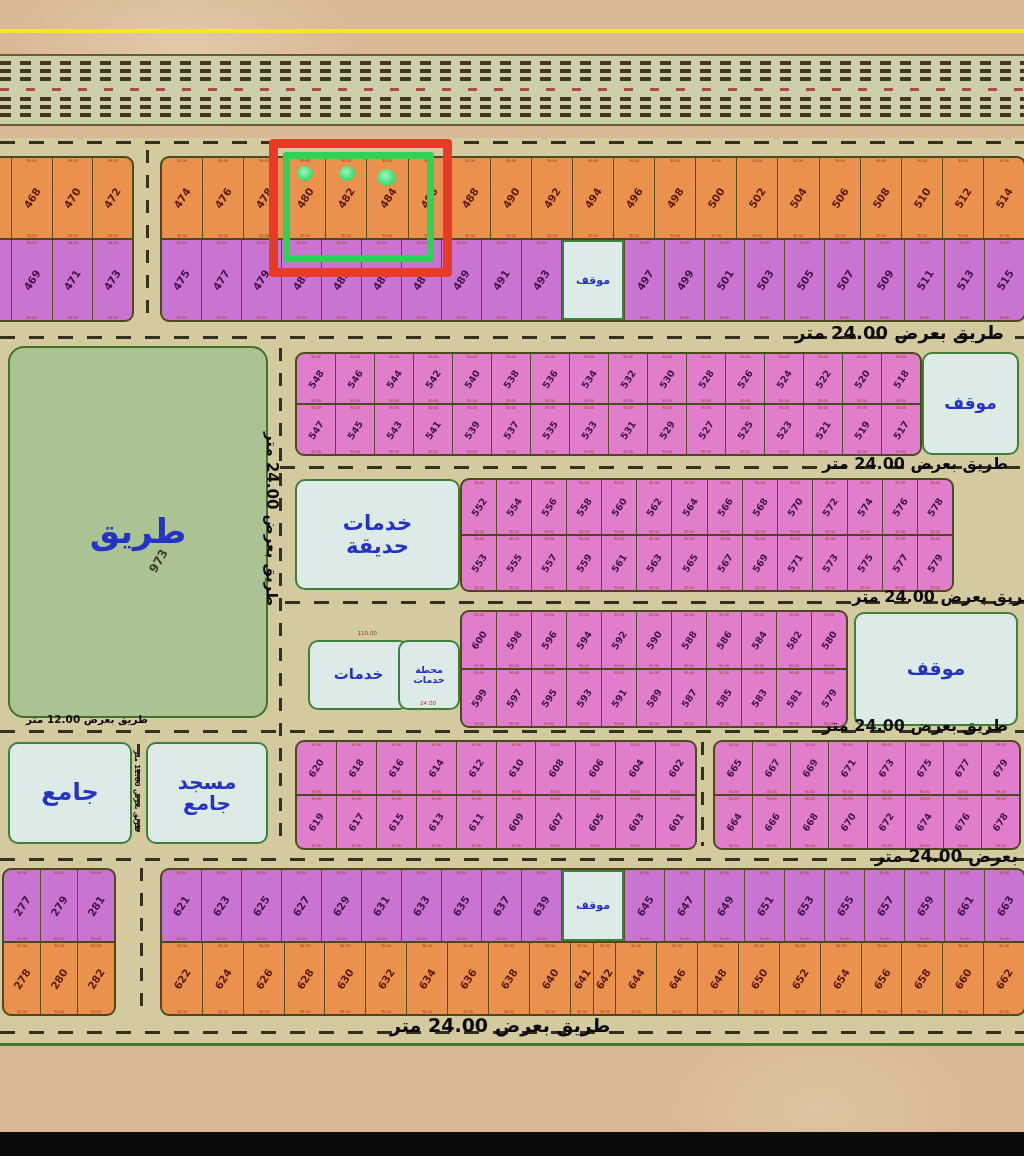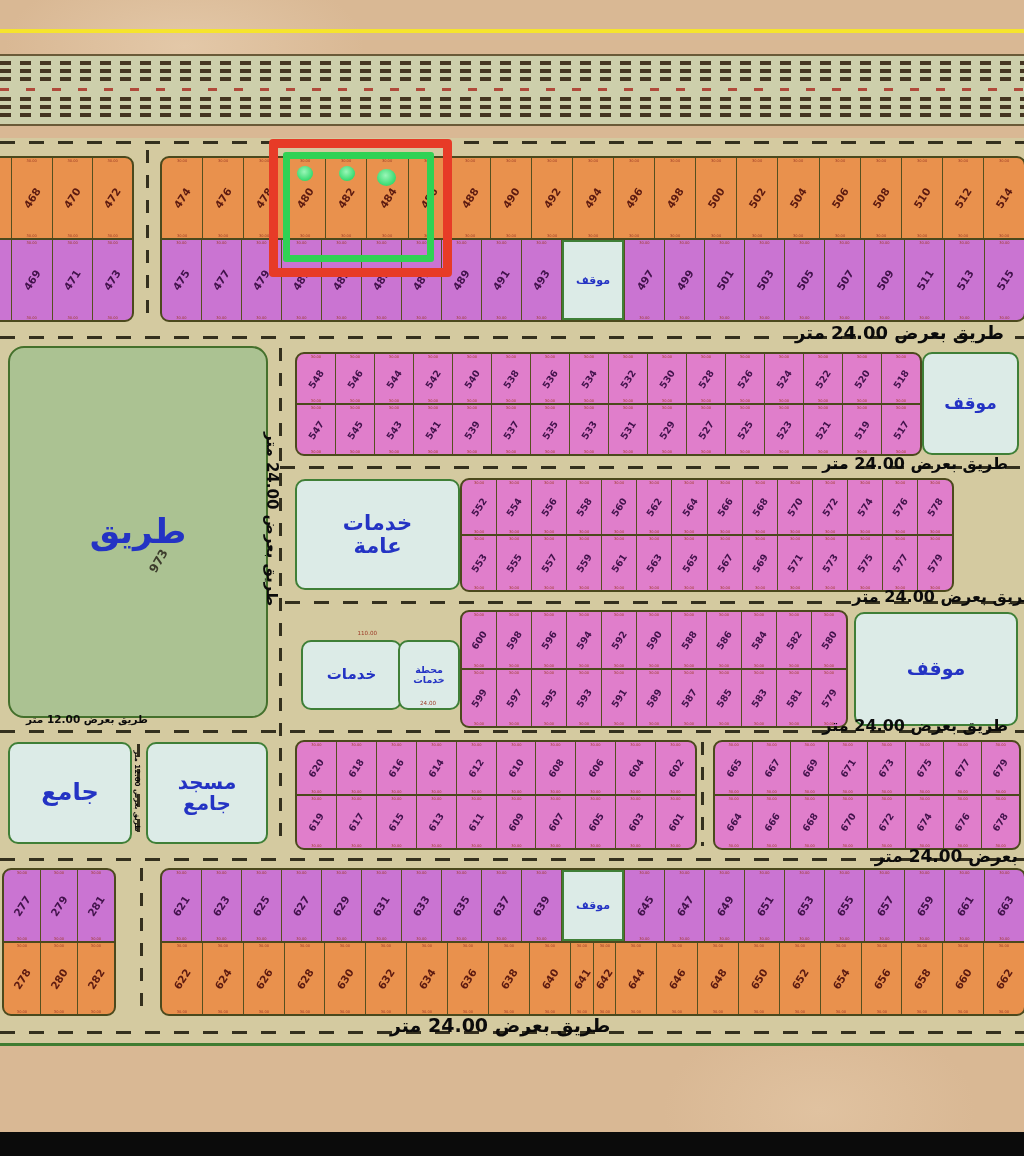--- a/index.html
+++ b/index.html
@@ -1217,27 +1217,27 @@
 </div>
 
 <div class="area park" style="left:8px;top:346px;width:256px;height:368px">
   <span class="albl">طريق</span>
   <span class="park-num">973</span>
 </div>
 <div class="area" style="left:922px;top:352px;width:93px;height:99px">
   <span class="albl" style="font-size:17px">موقف</span>
 </div>
 <div class="area" style="left:295px;top:479px;width:161px;height:107px">
-  <span class="albl" style="font-size:21px;width:76px">خدمات عامة</span>
+  <span class="albl" style="font-size:21px;width:76px">خدمات حديقة</span>
 </div>
 <div class="area" style="left:854px;top:612px;width:160px;height:110px">
   <span class="albl" style="font-size:19px">موقف</span>
 </div>
 <span class="tinydim" style="left:355px;top:629px">110.00</span>
-<div class="area" style="left:301px;top:640px;width:97px;height:66px">
+<div class="area" style="left:308px;top:640px;width:97px;height:66px">
   <span class="albl" style="font-size:15px">خدمات</span>
 </div>
 <div class="area" style="left:398px;top:640px;width:58px;height:66px">
   <span class="albl" style="font-size:9.5px;width:40px">محطة خدمات</span>
   <span class="tinydim" style="left:18px;bottom:1px">24.00</span>
 </div>
 <div class="area" style="left:8px;top:742px;width:120px;height:98px">
   <span class="albl" style="font-size:24px">جامع</span>
 </div>
 <div class="area" style="left:146px;top:742px;width:118px;height:98px">

